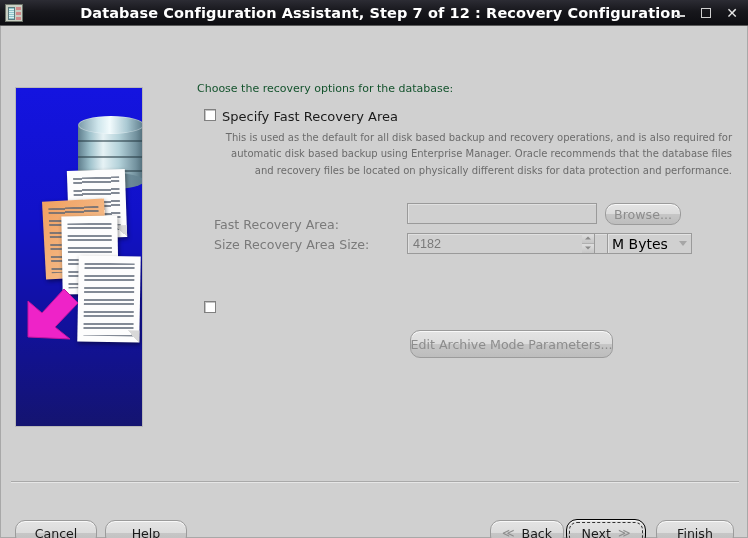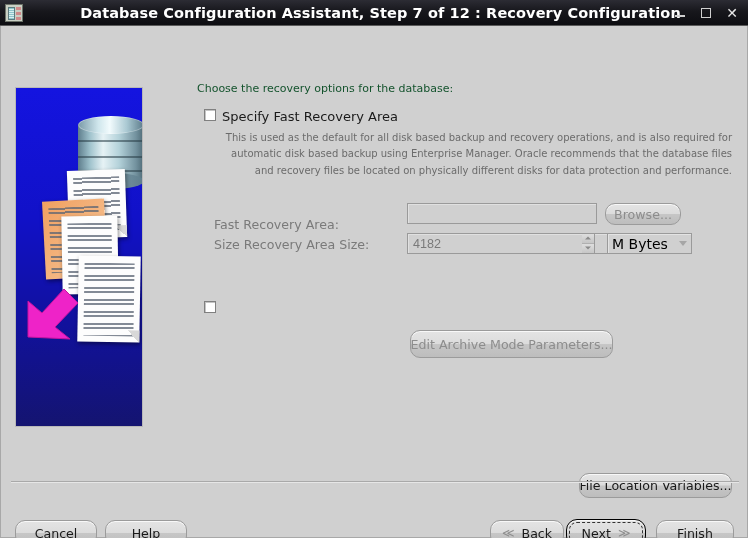--- a/index.html
+++ b/index.html
@@ -385,23 +385,20 @@
       <span class="combo-arrow"></span>
     </div>
 
     <div class="chk-row chk-archive">
       <div class="checkbox"></div>
     </div>
     <div class="btn btn-editarch disabled">
       <span>Edit Archive Mode Parameters...</span>
     </div>
 
-    <div class="btn btn-filevars">
-      <span>File Location Variables...</span>
-    </div>
 
     <div class="sep"></div>
 
     <div class="btn btn-cancel">
       <span>Cancel</span>
     </div>
     <div class="btn btn-help">
       <span>Help</span>
     </div>
 

